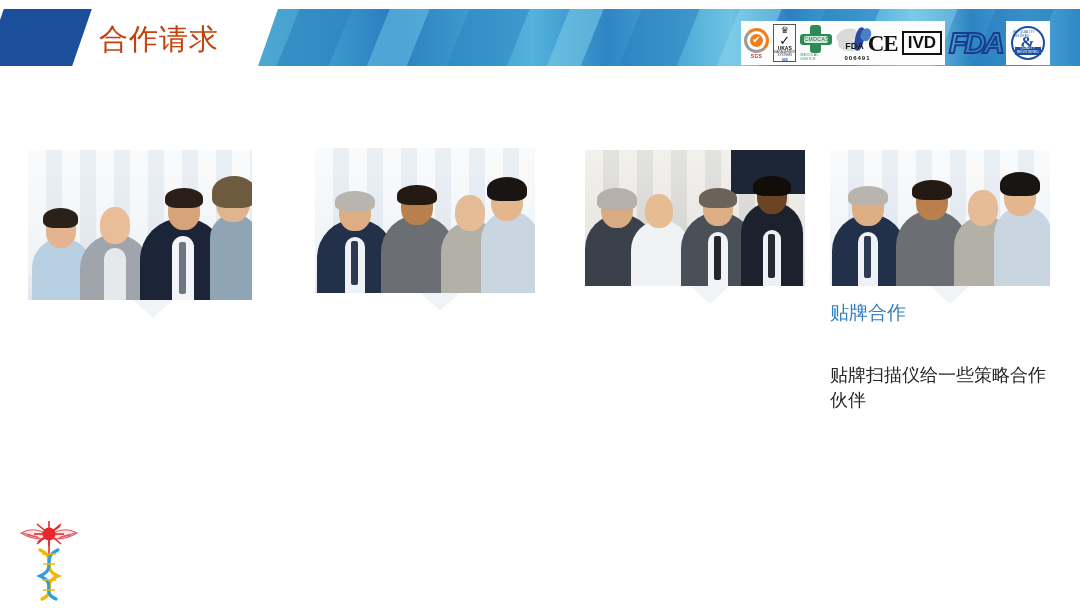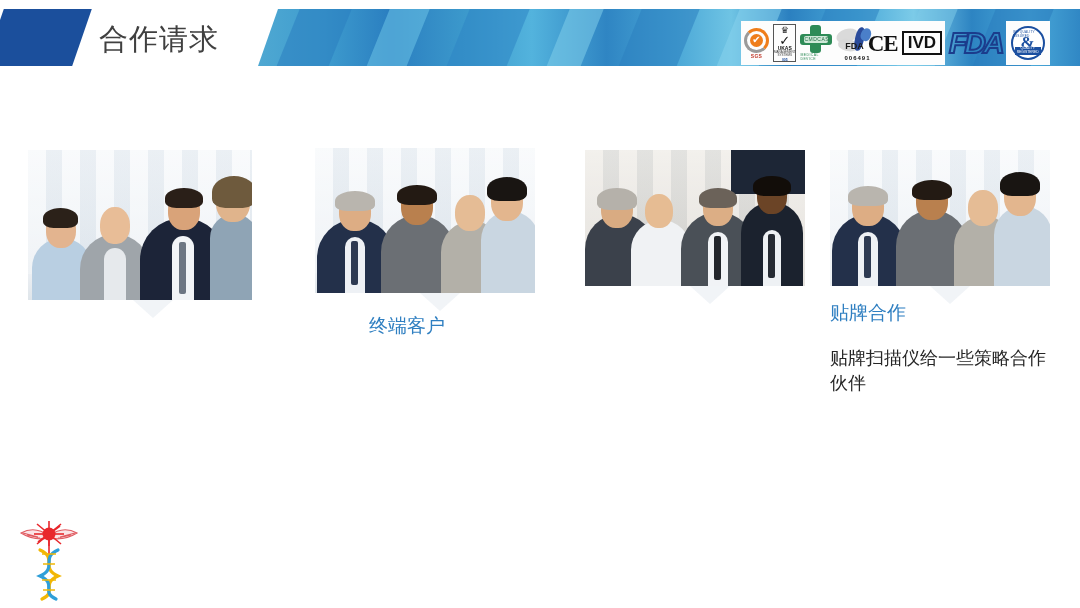--- a/index.html
+++ b/index.html
@@ -171,21 +171,21 @@
   .seal-amp { font-size: 17px; color:#1b4fa0; font-weight: bold; font-family:"Liberation Serif", serif;}
   .seal-top { position:absolute; top:2px; font-size:3.2px; color:#1b4fa0; letter-spacing:.2px;}
   .seal-bar { position:absolute; bottom:3px; left:2px; right:2px; height:8px; background:#1b4fa0; color:#fff;
               font-size:3.4px; display:flex; flex-direction:column; align-items:center; justify-content:center; line-height:3.6px;}
 
   
   .slide-title {
     position: absolute;
     left: 99px; top: 20px;
     font-size: 29px;
-    color: #404040;
+    color: #c2410c;
     letter-spacing: 1px;
     white-space: nowrap;
   }
 
   
   .col { position: absolute; }
   .photo-wrap { position: relative; }
   .photo {
     position: relative;
     overflow: hidden;
@@ -385,21 +385,20 @@
         </div>
         <div class="person" style="left:166px; width:58px; height:128px;">
           <div class="torso" style="left:0; bottom:0; width:58px; height:82px; background:#c9d6e1;"></div>
           <div class="head" style="left:10px; bottom:72px; width:32px; height:40px; background:#e3b68e;"></div>
           <div class="hair" style="left:6px; bottom:92px; width:40px; height:24px; background:#191512;"></div>
         </div>
       </div>
     </div>
     <div class="photo-tail" style="top:145px;"></div>
   </div>
-  <div class="col-head" style="margin-top:20px; margin-left:54px;">终端客户</div>
 </div>
 
 <div class="col" style="left:585px; top:150px; width:250px;">
   <div class="photo-wrap">
     <div class="photo" style="width:220px; height:136px;">
       <div class="scene">
         <div class="bgroom" style="background:linear-gradient(180deg,#e8e4dd 0%, #d8d3cb 60%, #cfcac2 100%);"></div>
         <div style="position:absolute; right:0; top:0; width:74px; height:44px; background:#1d2636;"></div>
         <div class="person" style="left:0px; width:70px; height:104px;">
           <div class="torso" style="left:0; bottom:0; width:70px; height:72px; background:#3b414b;"></div>
@@ -456,21 +455,21 @@
         <div class="person" style="left:164px; width:58px; height:124px;">
           <div class="torso" style="left:0; bottom:0; width:58px; height:80px; background:#c9d6e1;"></div>
           <div class="head" style="left:10px; bottom:70px; width:32px; height:40px; background:#e3b68e;"></div>
           <div class="hair" style="left:6px; bottom:90px; width:40px; height:24px; background:#191512;"></div>
         </div>
       </div>
     </div>
     <div class="photo-tail" style="top:136px;"></div>
   </div>
   <div class="col-head" style="margin-top:14px;">贴牌合作</div>
-  <div class="col-body" style="margin-top:20px; width:226px;">贴牌扫描仪给一些策略合作伙伴</div>
+  <div class="col-body" style="margin-top:37px; width:226px;">贴牌扫描仪给一些策略合作伙伴</div>
 </div>
 
 <div class="logo-block">
   <svg class="logo-mark" viewBox="0 0 62 82">
 
     <g stroke="#e05a60" stroke-width="1.1" fill="none">
       <path d="M31 16 C22 9, 12 8, 3 13 C11 18, 21 20, 31 18 Z" fill="#fbe4e6"></path>
       <path d="M31 16 C40 9, 50 8, 59 13 C51 18, 41 20, 31 18 Z" fill="#fbe4e6"></path>
       <path d="M5 13 L20 17 M9 15 L22 18 M57 13 L42 17 M53 15 L40 18"></path>
     </g>

